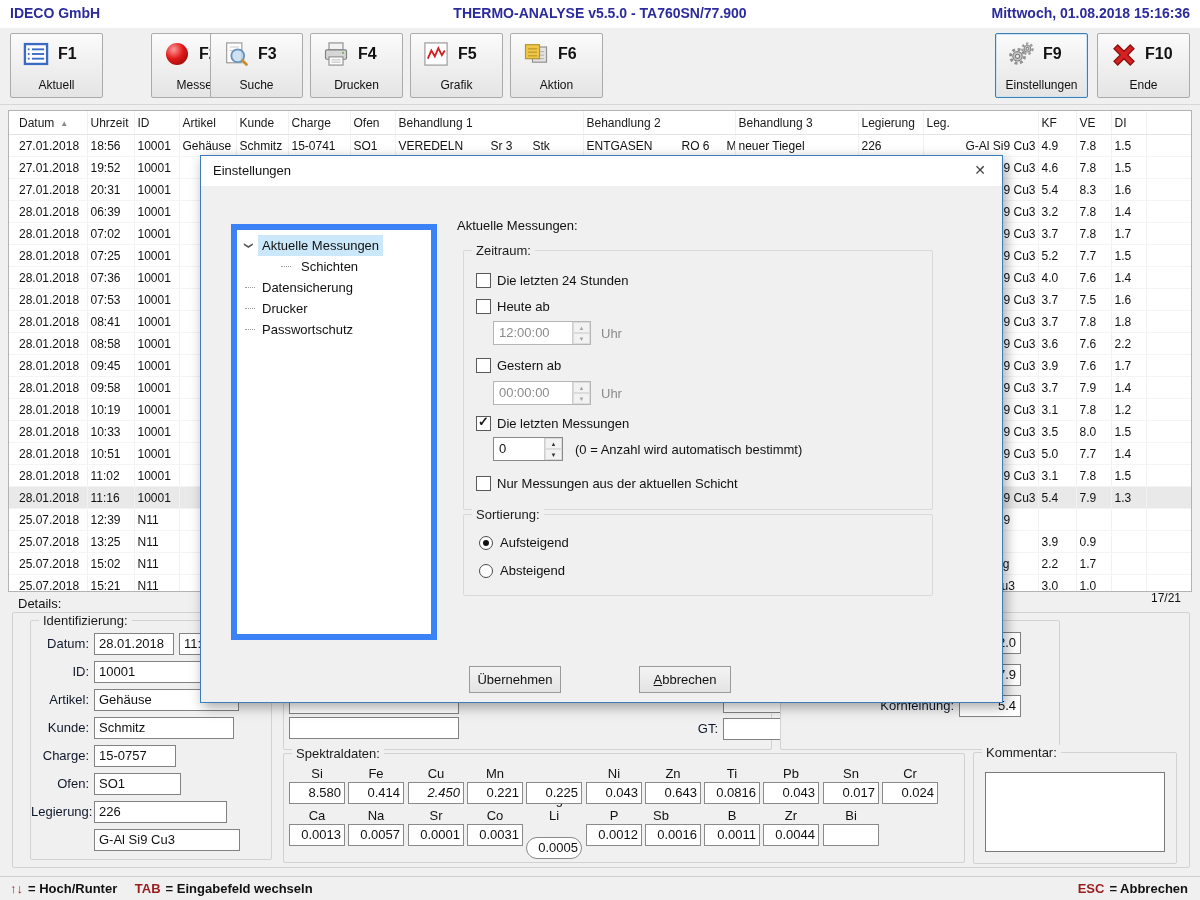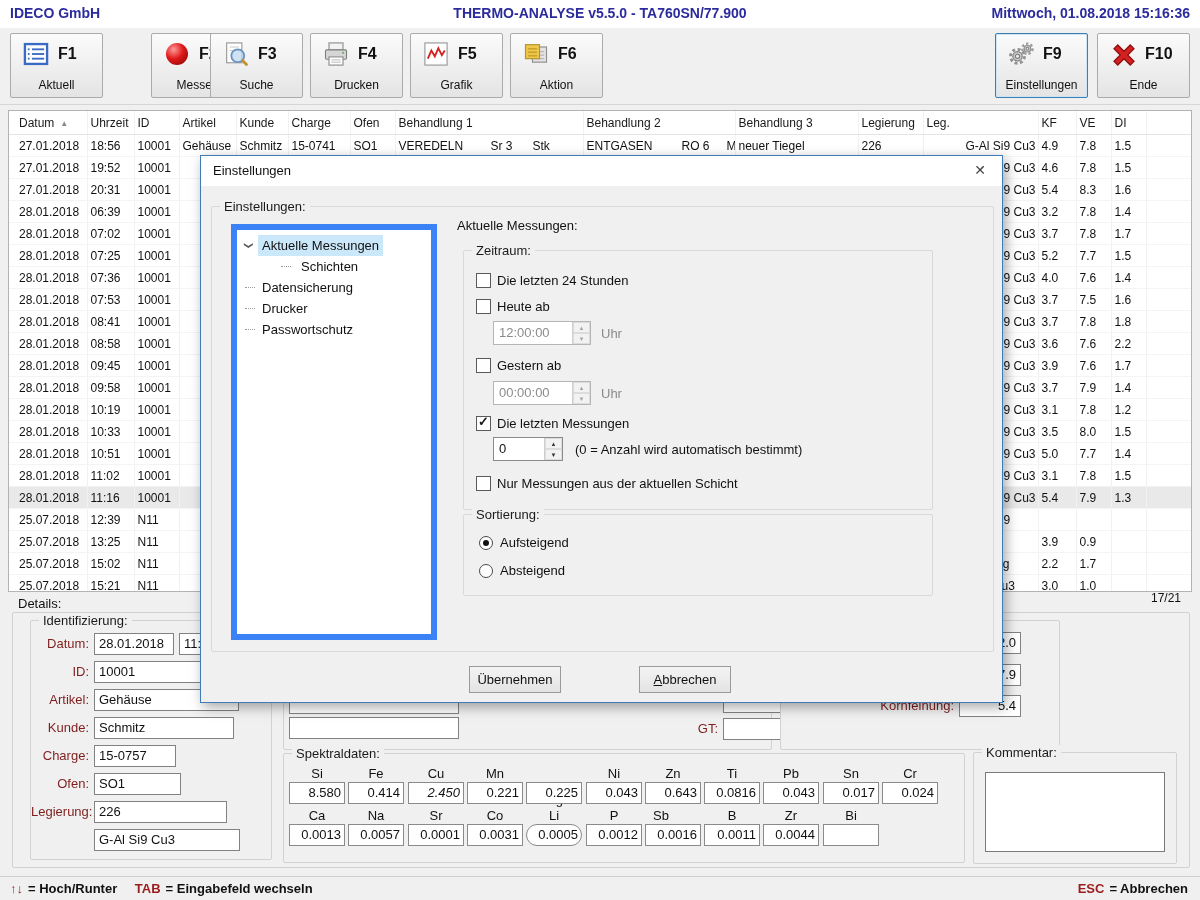--- a/index.html
+++ b/index.html
@@ -71,21 +71,21 @@
   .spin.disabled .ar{color:#a5a5a5}
   .suffix{position:absolute;font-size:13px;color:#8a8a8a}
   .hint{position:absolute;font-size:13px;color:#111;white-space:nowrap}
   .radiorow{position:absolute;display:flex;align-items:center;gap:7px;font-size:13px}
   .radio{width:14px;height:14px;border:1px solid #4a4a4a;border-radius:50%;background:#fff;position:relative;box-sizing:border-box}
   .radio.sel::after{content:"";position:absolute;left:3px;top:3px;width:6px;height:6px;border-radius:50%;background:#111}
   .btn{position:absolute;width:92px;height:27px;background:linear-gradient(#f4f4f4,#e3e3e3);border:1px solid #9a9a9a;
        font-size:13px;text-align:center;line-height:25px;box-sizing:border-box}
 
   
-  .flabel{position:absolute;font-size:13px;color:#7f1d1d;text-align:right;white-space:nowrap}
+  .flabel{position:absolute;font-size:13px;color:#0f172a;text-align:right;white-space:nowrap}
   #counter{position:absolute;right:19px;top:591px;font-size:12px;color:#111}
   .eln{position:absolute;width:56px;text-align:center;font-size:13px;color:#111}
   .elv{position:absolute;width:56px;height:22px;background:#fff;border:1px solid #8a8a8a;box-sizing:border-box;
        font-size:13px;text-align:right;padding:2px 3px 0 0}
   #kommentarbox{left:985px;top:772px;width:178px;height:78px;background:#fff;border:1px solid #7a7a7a}
 
   
   #statusbar{left:0;top:876px;width:1200px;height:24px;background:#f0f0f0;border-top:1px solid #cfcfcf;
              font-size:13px;font-weight:bold;line-height:24px}
   .skey{color:#9b1c1c}
@@ -678,21 +678,21 @@
       <div class="elv" style="left: 598px; top: 28px;">0.024</div>
       <div class="eln" style="left: 5px; top: 54px;">Ca</div>
       <div class="elv" style="left: 5px; top: 70px;">0.0013</div>
       <div class="eln" style="left: 64px; top: 54px;">Na</div>
       <div class="elv" style="left: 64px; top: 70px;">0.0057</div>
       <div class="eln" style="left: 124px; top: 54px;">Sr</div>
       <div class="elv" style="left: 124px; top: 70px;">0.0001</div>
       <div class="eln" style="left: 183px; top: 54px; text-align: center;">Co</div>
       <div class="elv" style="left: 183px; top: 70px;">0.0031</div>
       <div class="eln" style="left: 242px; top: 54px;">Li</div>
-      <div class="elv" style="left: 242px; top: 70px; border-radius: 11px;">0.0005</div>
+      <div class="elv" style="left: 242px; top: 83px; border-radius: 11px;">0.0005</div>
       <div class="eln" style="left: 302px; top: 54px;">P</div>
       <div class="elv" style="left: 302px; top: 70px;">0.0012</div>
       <div class="eln" style="left: 349px; top: 54px;">Sb</div>
       <div class="elv" style="left: 361px; top: 70px;">0.0016</div>
       <div class="eln" style="left: 420px; top: 54px;">B</div>
       <div class="elv" style="left: 420px; top: 70px;">0.0011</div>
       <div class="eln" style="left: 479px; top: 54px;">Zr</div>
       <div class="elv" style="left: 479px; top: 70px;">0.0044</div>
       <div class="eln" style="left: 539px; top: 54px;">Bi</div>
       <div class="elv" style="left: 539px; top: 70px;"></div>
@@ -715,23 +715,20 @@
     <span class="skey">ESC</span><span class="stxt">= Abbrechen</span>
   </span>
 </div>
 
 <div class="abs" id="dialog">
   <div class="dlg-titlebar">
     <div class="dlg-title">Einstellungen</div>
     <div class="dlg-close">✕</div>
   </div>
 
-  <div class="gb" style="left:10px;top:50px;width:781px;height:444px;border-color:#d9d9d9">
-    <div class="gb-label" style="background:#f0f0f0">Einstellungen:</div>
-  </div>
 
   <div class="tree" id="dlgTree">
       <div class="titem sel"><span class="chev">❯</span><span class="lbl" style="margin-left: 21px;">Aktuelle Messungen</span></div>
       <div class="titem"><span class="stub" style="left: 44px;"></span><span class="lbl" style="margin-left: 60px;">Schichten</span></div>
       <div class="titem"><span class="stub" style="left: 8px;"></span><span class="lbl" style="margin-left: 21px;">Datensicherung</span></div>
       <div class="titem"><span class="stub" style="left: 8px;"></span><span class="lbl" style="margin-left: 21px;">Drucker</span></div>
       <div class="titem"><span class="stub" style="left: 8px;"></span><span class="lbl" style="margin-left: 21px;">Passwortschutz</span></div>
     </div>
 
   <div class="abs" style="left:256px;top:62px;font-size:13px">Aktuelle Messungen:</div>

